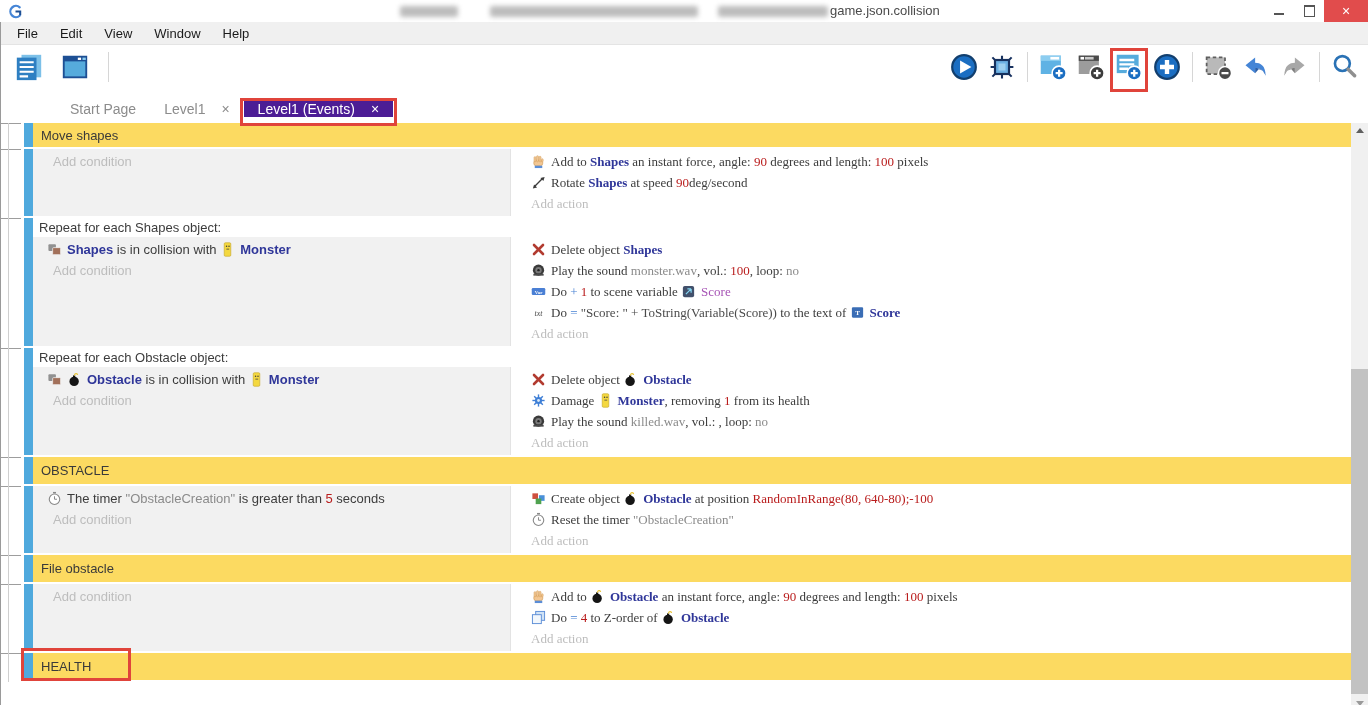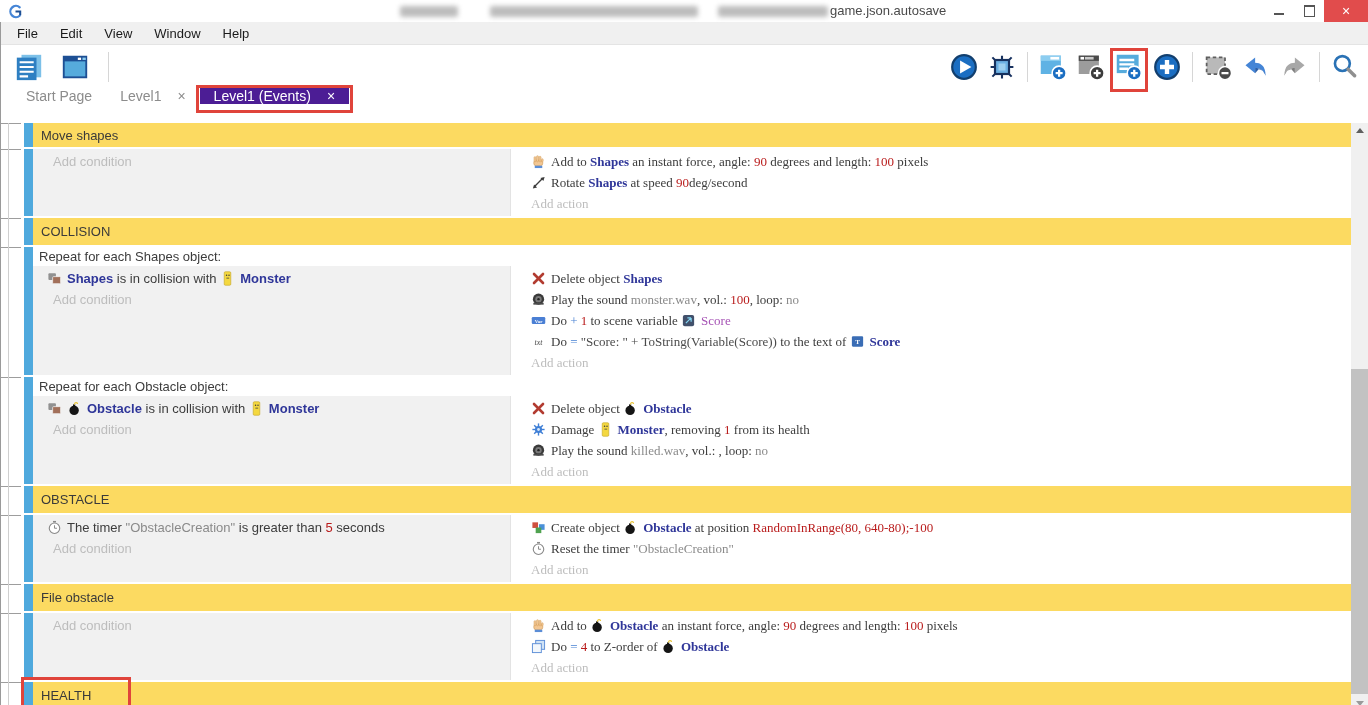--- a/index.html
+++ b/index.html
@@ -32,21 +32,21 @@
   .toolbar{height:43px;display:flex;align-items:center;background:#fff;}
   .tb-left{display:flex;align-items:center;gap:8px;padding-left:10px;}
   .tb-right{margin-left:auto;display:flex;align-items:center;padding-right:4px;}
   .tb-btn{width:32px;height:34px;display:flex;align-items:center;justify-content:center;position:relative;margin:0 3px;}
   .tb-btn svg{width:28px;height:28px;}
   .tb-left .tb-btn svg{width:30px;height:30px;}
   .tb-sep{width:1px;height:30px;background:#d6d6d6;margin:0 6px;}
   .tb-annot{position:absolute;left:-3px;right:-3px;top:-2px;bottom:-8px;border:3px solid #e0443b;pointer-events:none;z-index:50;}
 
   
-  .tabbar{height:29px;display:flex;align-items:flex-start;background:#fff;padding-left:12px;font-size:14px;}
+  .tabbar{height:29px;display:flex;align-items:flex-end;background:#fff;padding-left:12px;font-size:14px;margin-left:44px;}
   .tab{display:flex;align-items:center;gap:16px;padding:0 14px;color:#8c8c8c;position:relative;}
   .tab .close{font-size:14px;color:#8c8c8c;}
   .tab.active{background:#4c1d95;color:#fff;}
   .tab.active .close{color:#fff;}
   .tab-annot{position:absolute;left:-4px;right:-4px;top:-3px;bottom:-9px;border:3px solid #e0443b;pointer-events:none;z-index:60;}
 
   
   .events-sheet{height:588px;display:flex;background:#fff;position:relative;overflow:hidden;margin-top:6px;}
   .rows{flex:1;overflow:hidden;}
   .row{display:flex;margin-bottom:2px;position:relative;}
@@ -99,21 +99,21 @@
         <svg viewBox="0 0 16 16">
           <path d="M12.5 3.5 A6 6 0 1 0 12.5 12.5" fill="none" stroke="#4585d6" stroke-width="2.4" stroke-linecap="round"></path>
           <path d="M8 8 H13 V12" fill="none" stroke="#1d4f94" stroke-width="2.2"></path>
         </svg>
       </span>
     <div class="blur-blobs">
       <i class="blob1"></i>
         <i class="blob2"></i>
         <i class="blob3"></i>
     </div>
-    <span class="title-text">game.json.autosave</span>
+    <span class="title-text">game.json.collision</span>
     <div class="win-controls">
       <div class="win-btn">
           <div class="min-glyph"></div>
         </div>
       <div class="win-btn">
           <div class="max-glyph"></div>
         </div>
       <div class="win-btn close">
           <span>×</span>
         </div>
@@ -274,30 +274,20 @@
                       <rect x="4" y="12.5" width="8" height="2.5" fill="#5b8dd6"></rect>
                     </svg></span><span class="seg-plain">Add to </span><span class="seg-object">Shapes</span><span class="seg-plain"> an instant force, angle: </span><span class="seg-value">90</span><span class="seg-plain"> degrees and length: </span><span class="seg-value">100</span><span class="seg-plain"> pixels</span></div>
                 <div class="line"><span class="inline-icon"><svg viewBox="0 0 16 16">
                       <line x1="3.5" y1="12.5" x2="12.5" y2="3.5" stroke="#3c3c3c" stroke-width="1.4"></line>
                       <path d="M2 14.5 L6.5 13.2 L3.3 10 Z" fill="#3c3c3c"></path>
                       <path d="M14.5 2 L10 3.3 L13.2 6.5 Z" fill="#3c3c3c"></path>
                     </svg></span><span class="seg-plain">Rotate </span><span class="seg-object">Shapes</span><span class="seg-plain"> at speed </span><span class="seg-value">90</span><span class="seg-plain">deg/second</span></div>
                 <div class="line"><span class="seg-placeholder">Add action</span></div>
               </div>
             </div>
-          </div>
-        </div>
-        <div class="row group-row">
-          <div class="gutter">
-            <div class="tick"></div>
-            <div class="vline"></div>
-          </div>
-          <div class="bluebar"></div>
-          <div class="row-content">
-            <span class="group-label">COLLISION</span>
           </div>
         </div>
         <div class="row event-row">
           <div class="gutter">
             <div class="tick"></div>
             <div class="vline"></div>
           </div>
           <div class="bluebar"></div>
           <div class="row-content">
             <div class="event-header">Repeat for each Shapes object:</div>

